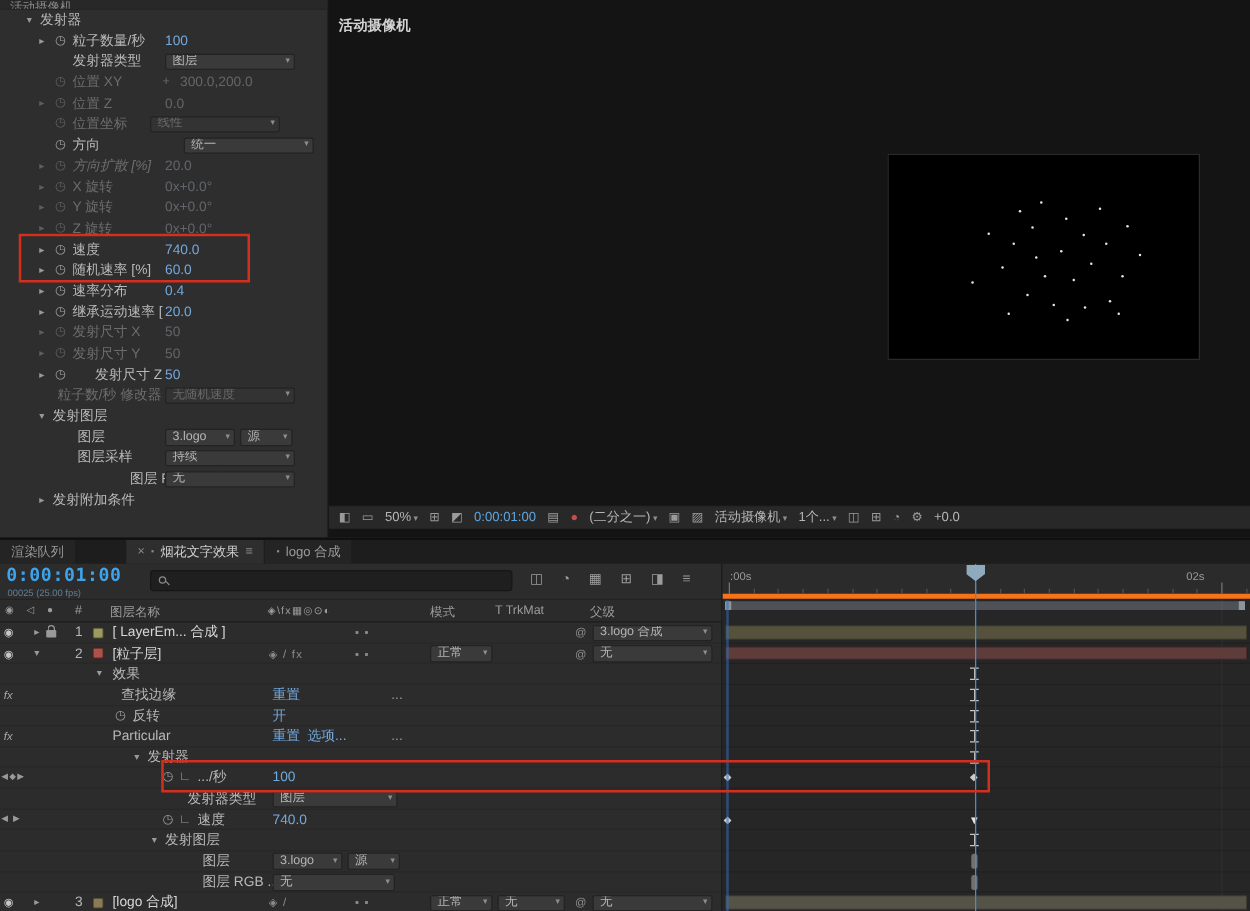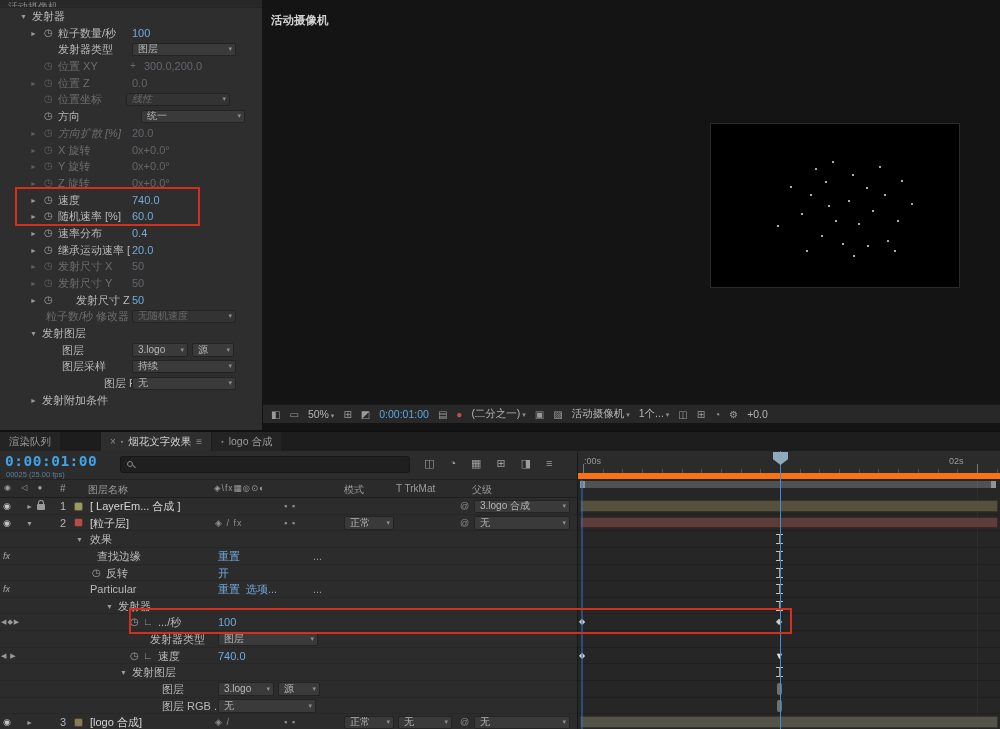--- a/index.html
+++ b/index.html
@@ -74,21 +74,21 @@
 .tl-label.bold{color:#d6d6d6}
 .tl-link{position:absolute;color:#74a9dd}
 .tl-val{position:absolute}
 .tl-dots{position:absolute;color:#9a9a9a}
 .tl-switches{position:absolute;color:#8e8e8e;font-size:9px;letter-spacing:1px}
 .lock{position:absolute;left:37px;top:6px;width:8px;height:6px;background:#9a9a9a;border-radius:1px}
 .lock::before{content:'';position:absolute;left:1px;top:-4px;width:4px;height:4px;border:1.4px solid #9a9a9a;border-bottom:none;border-radius:3px 3px 0 0}
 .pw{position:absolute;color:#8e8e8e;font-size:9px}
 
 .tl-right{flex:1;position:relative;background:#262626;overflow:hidden}
-.ruler{position:absolute;left:0;top:0;right:0;height:28px;background:#2b2b2b;border-bottom:6px solid #f97316}
+.ruler{position:absolute;left:0;top:0;right:0;height:28px;background:#2b2b2b;border-bottom:4px solid #f97316}
 .tick{position:absolute;bottom:0;width:1px;height:4px;background:#4f4f4f}
 .tick.major{height:9px;background:#767676}
 .ruler-label{position:absolute;top:5px;font-size:9px;color:#9a9a9a}
 .rl-end{left:371px}
 .rl-start{left:6px}
 .workarea{position:absolute;left:2px;right:4px;top:30px;height:7px;background:#4e5257;border-radius:2px}
 .workarea::before,.workarea::after{content:'';position:absolute;top:0;width:5px;height:7px;background:#8d959c}
 .workarea::before{left:0}
 .workarea::after{right:0}
 .tracks{position:absolute;left:0;right:0;top:47px;bottom:0}
@@ -142,29 +142,29 @@
         </div>
         <div class="ec-row dim">
           <span class="ec-arrow" style="left: 30px;">►</span>
           <span class="ec-sw" style="left: 44px;">◷</span>
           <span class="ec-label" style="left: 58px;">位置 Z</span>
           <span class="ec-val" style="left: 132px;">0.0</span>
         </div>
         <div class="ec-row dim">
           <span class="ec-sw" style="left: 44px;">◷</span>
           <span class="ec-label" style="left: 58px;">位置坐标</span>
-          <span class="dd" style="left: 126px; width: 104px; font-style: italic;">
+          <span class="dd" style="left: 120px; width: 104px;">
             <span class="dd-t">线性</span>
             <span class="dd-a">▾</span>
           </span>
         </div>
         <div class="ec-row">
           <span class="ec-sw" style="left: 44px;">◷</span>
           <span class="ec-label" style="left: 58px;">方向</span>
-          <span class="dd" style="left: 141px; width: 104px;">
+          <span class="dd" style="left: 147px; width: 104px;">
             <span class="dd-t">统一</span>
             <span class="dd-a">▾</span>
           </span>
         </div>
         <div class="ec-row dim">
           <span class="ec-arrow" style="left: 30px;">►</span>
           <span class="ec-sw" style="left: 44px;">◷</span>
           <span class="ec-label" style="left: 58px; font-style: italic;">方向扩散 [%]</span>
           <span class="ec-val" style="left: 132px;">20.0</span>
         </div>

